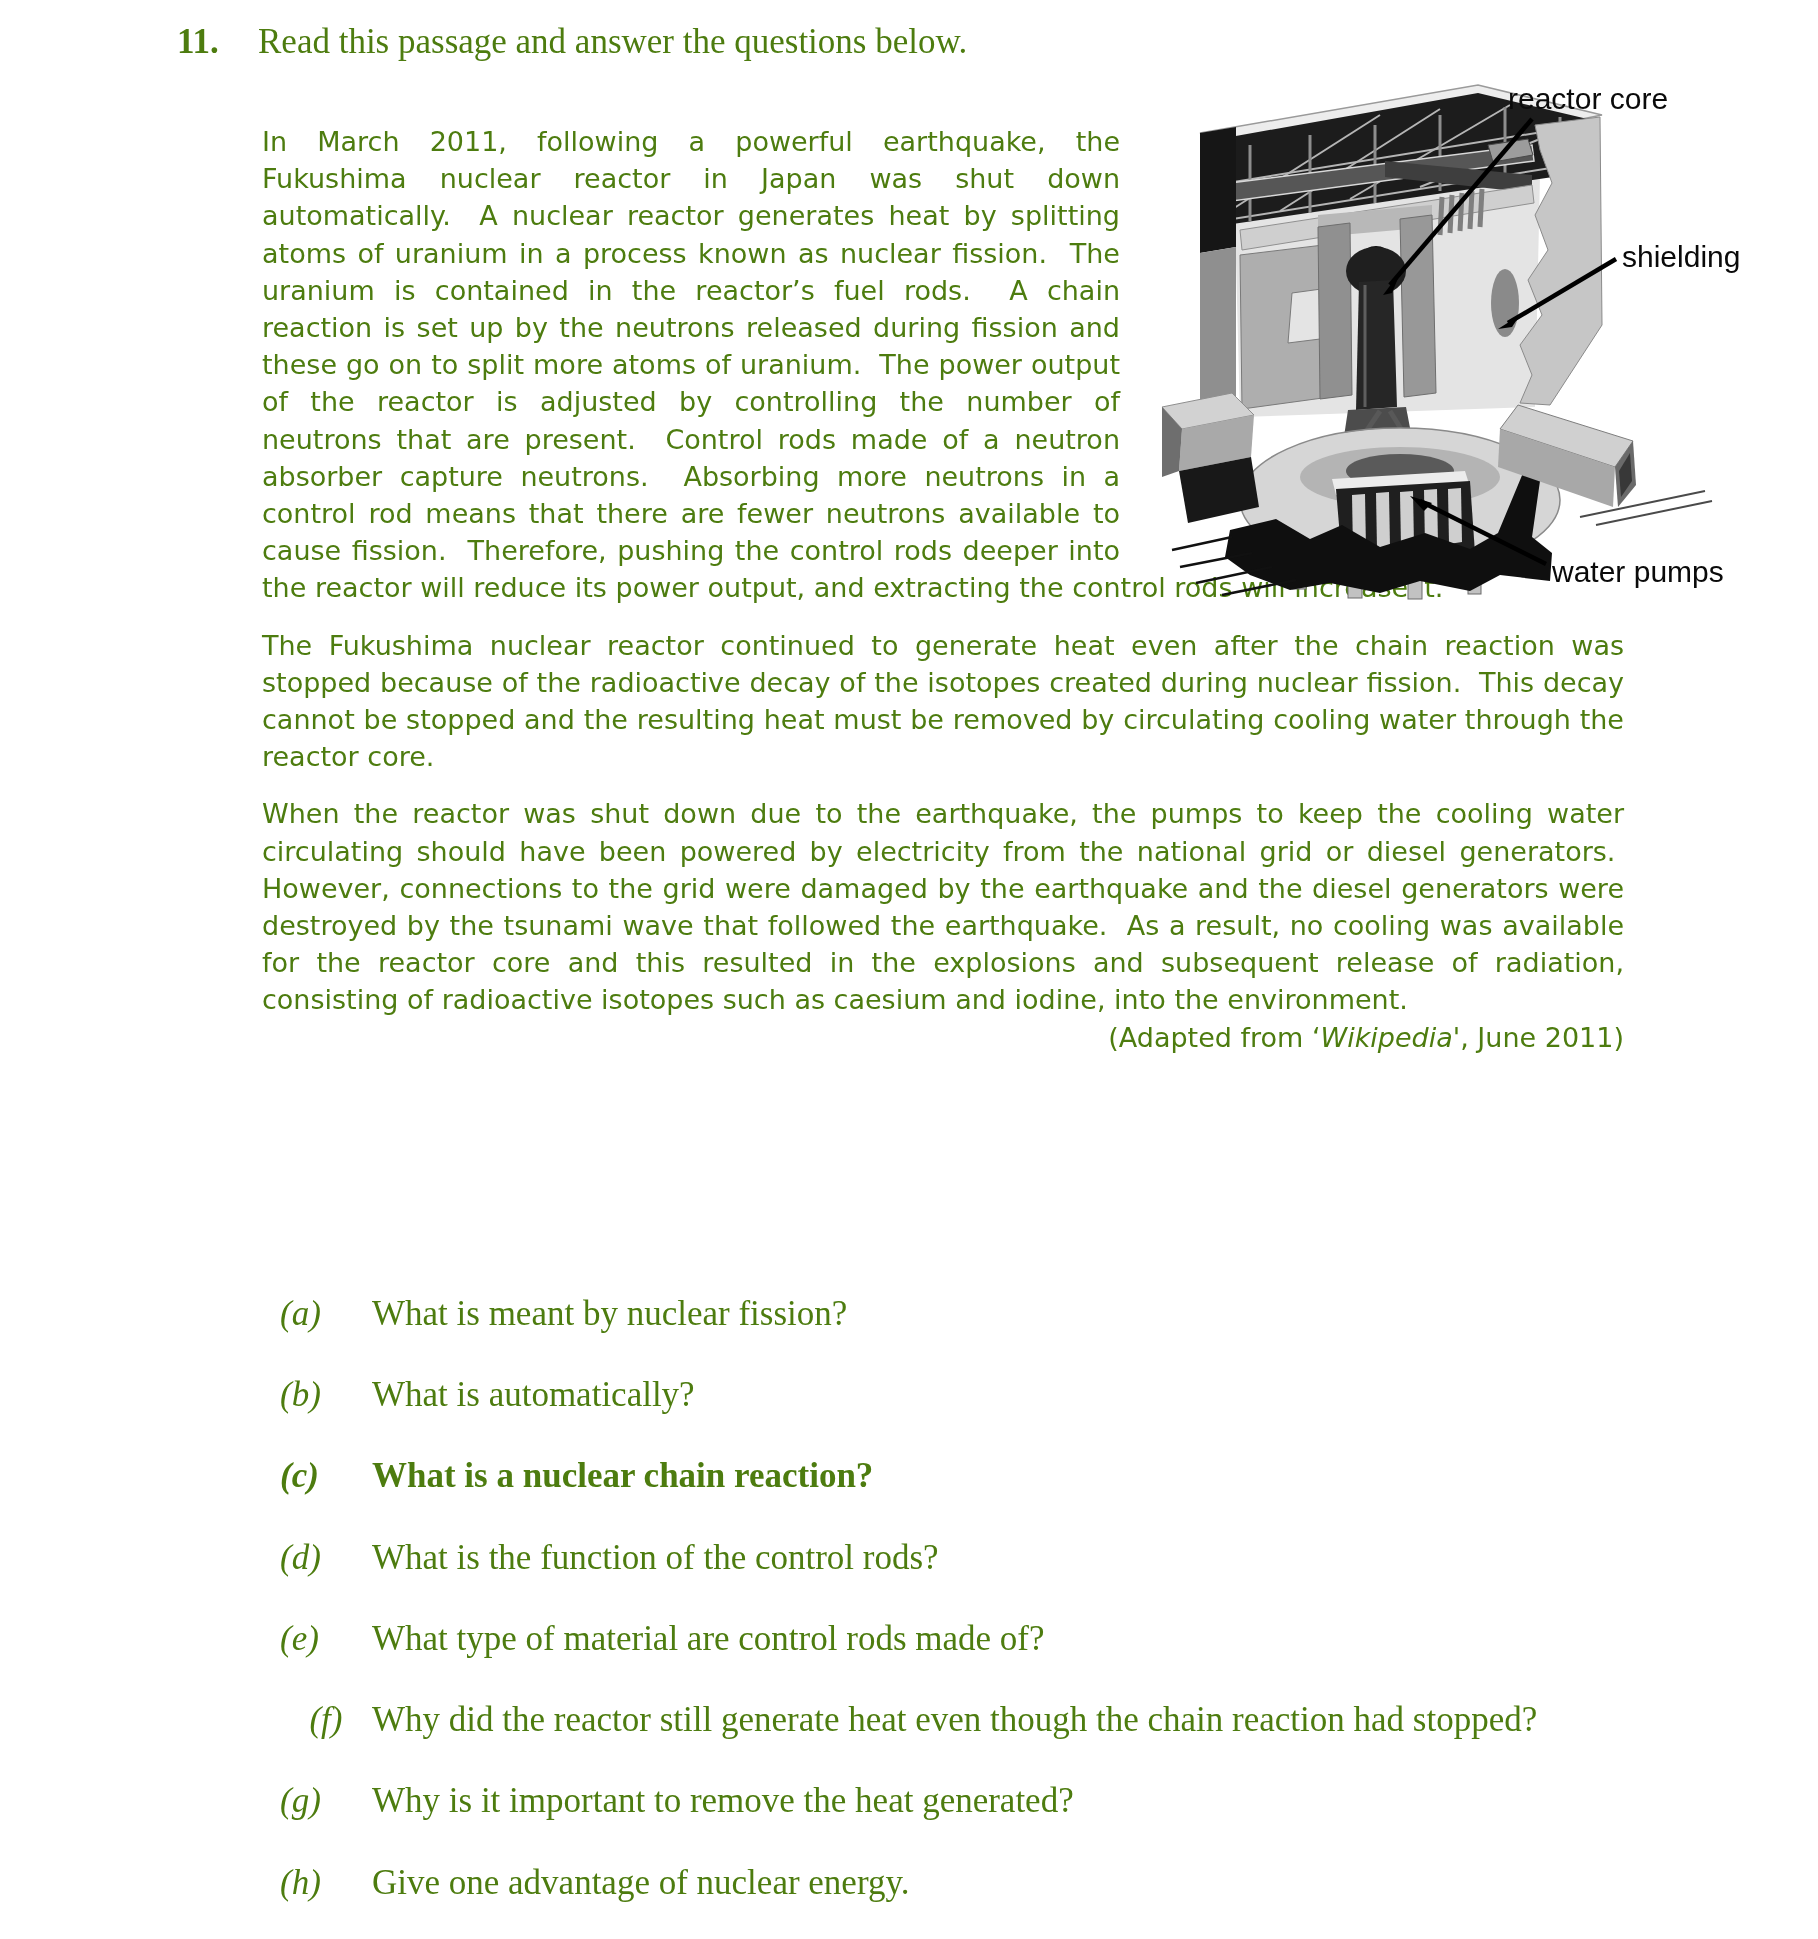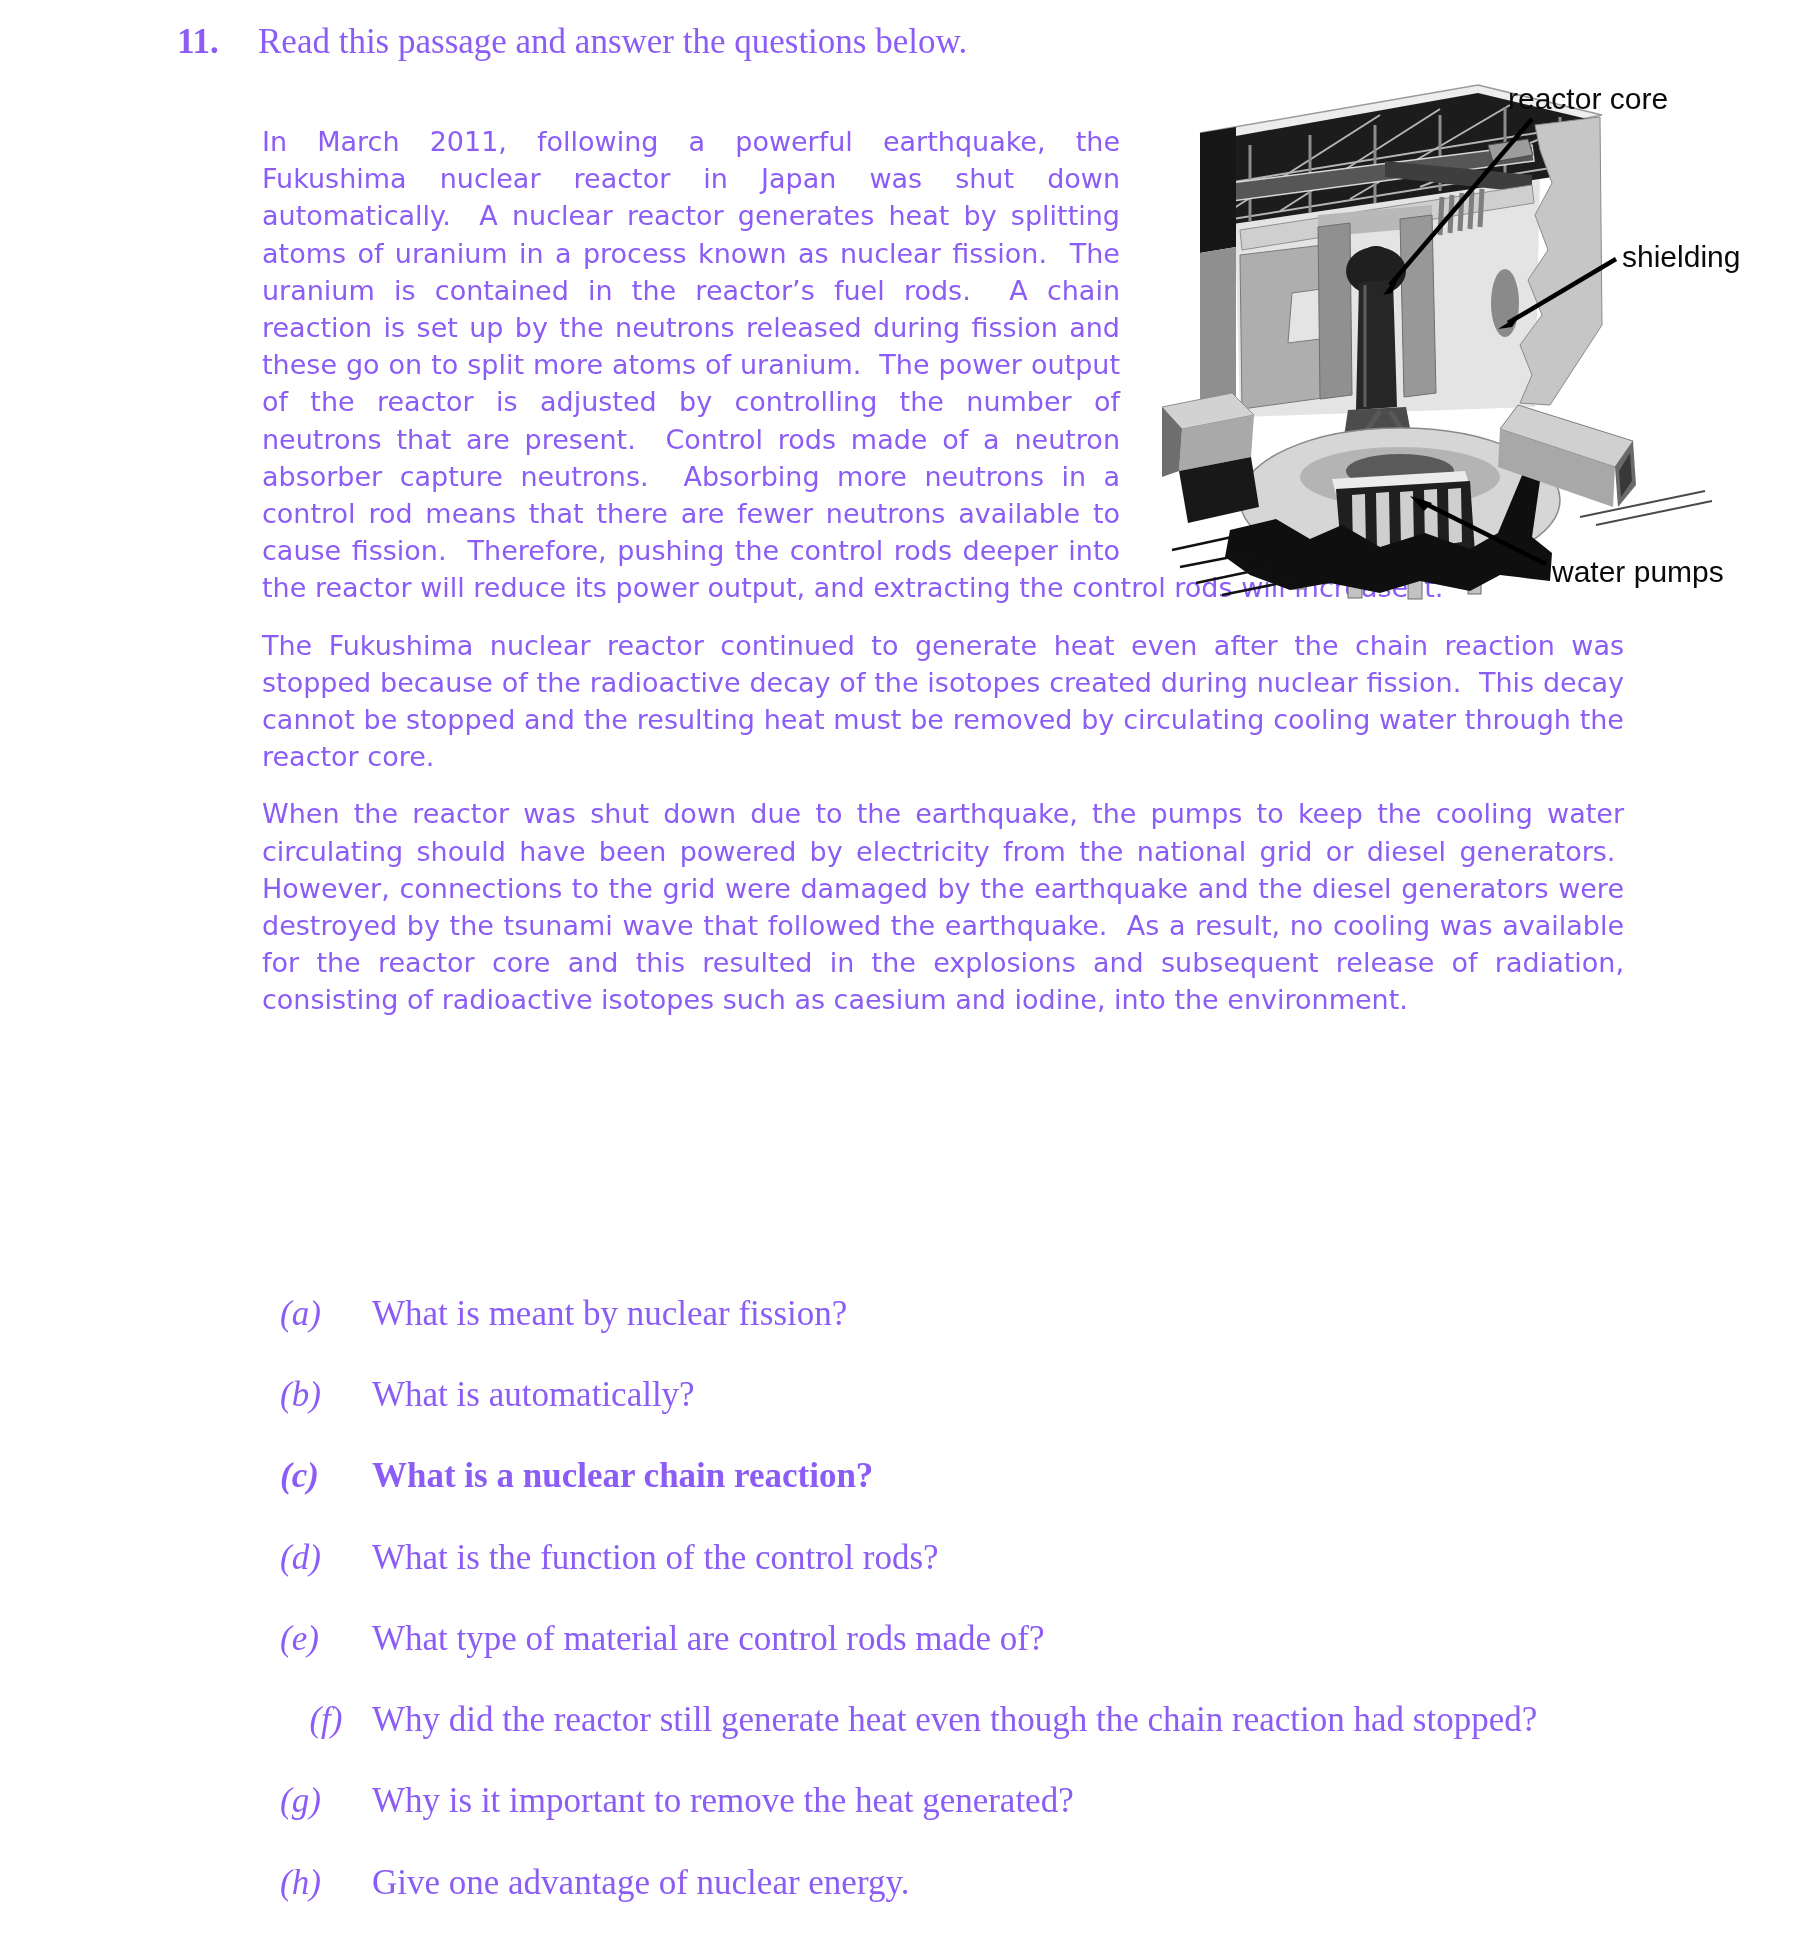--- a/index.html
+++ b/index.html
@@ -1,18 +1,18 @@
 <!DOCTYPE html>
 <html><head>
 <meta charset="utf-8">
 <style>
   html,body { margin:0; padding:0; background:#ffffff; }
   .page {
     position:relative; width:1818px; height:1939px;
-    background:#ffffff; color:#8b5cf6; overflow:hidden;
+    background:#ffffff; color:#4d7c0f; overflow:hidden;
     font-family:"DejaVu Sans", sans-serif;
   }
   .qnum {
     position:absolute; left:177px; top:22px;
     font-family:"Liberation Serif", serif; font-weight:700;
     font-size:35px; line-height:40px;
   }
   .instruction {
     position:absolute; left:258px; top:22px;
     font-family:"Liberation Serif", serif;
@@ -57,20 +57,21 @@
 <div class="page">
 
   <div class="qnum">11.</div>
   <div class="instruction">Read this passage and answer the questions below.</div>
 
   <div class="passage">
     <div class="figure-spacer"></div>
     <p>In March 2011, following a powerful earthquake, the Fukushima nuclear reactor in Japan was shut down automatically.&nbsp; A nuclear reactor generates heat by splitting atoms of uranium in a process known as nuclear fission.&nbsp; The uranium is contained in the reactor’s fuel rods.&nbsp; A chain reaction is set up by the neutrons released during fission and these go on to split more atoms of uranium.&nbsp; The power output of the reactor is adjusted by controlling the number of neutrons that are present.&nbsp; Control rods made of a neutron absorber capture neutrons.&nbsp; Absorbing more neutrons in a control rod means that there are fewer neutrons available to cause fission.&nbsp; Therefore, pushing the control rods deeper into the reactor will reduce its power output, and extracting the control rods will increase it.</p>
     <p class="follow">The Fukushima nuclear reactor continued to generate heat even after the chain reaction was stopped because of the radioactive decay of the isotopes created during nuclear fission.&nbsp; This decay cannot be stopped and the resulting heat must be removed by circulating cooling water through the reactor core.</p>
     <p class="follow">When the reactor was shut down due to the earthquake, the pumps to keep the cooling water circulating should have been powered by electricity from the national grid or diesel generators.&nbsp; However, connections to the grid were damaged by the earthquake and the diesel generators were destroyed by the tsunami wave that followed the earthquake.&nbsp; As a result, no cooling was available for the reactor core and this resulted in the explosions and subsequent release of radiation, consisting of radioactive isotopes such as caesium and iodine, into the environment.</p>
+    <p class="attribution"><span>(Adapted from ‘</span><span class="src">Wikipedia</span><span>', June 2011)</span></p>
   </div>
 
   <div class="figure">
     <svg width="680" height="530" viewBox="0 0 680 530">
 
       <polygon points="155,148 460,100 455,332 160,342" fill="#e4e4e4"></polygon>
 
       <polygon points="120,58 398,10 522,40 250,94" fill="#ededed" stroke="#9a9a9a" stroke-width="1.5"></polygon>
 
       <polygon points="128,66 398,18 516,46 500,98 132,152" fill="#1c1c1c"></polygon>

